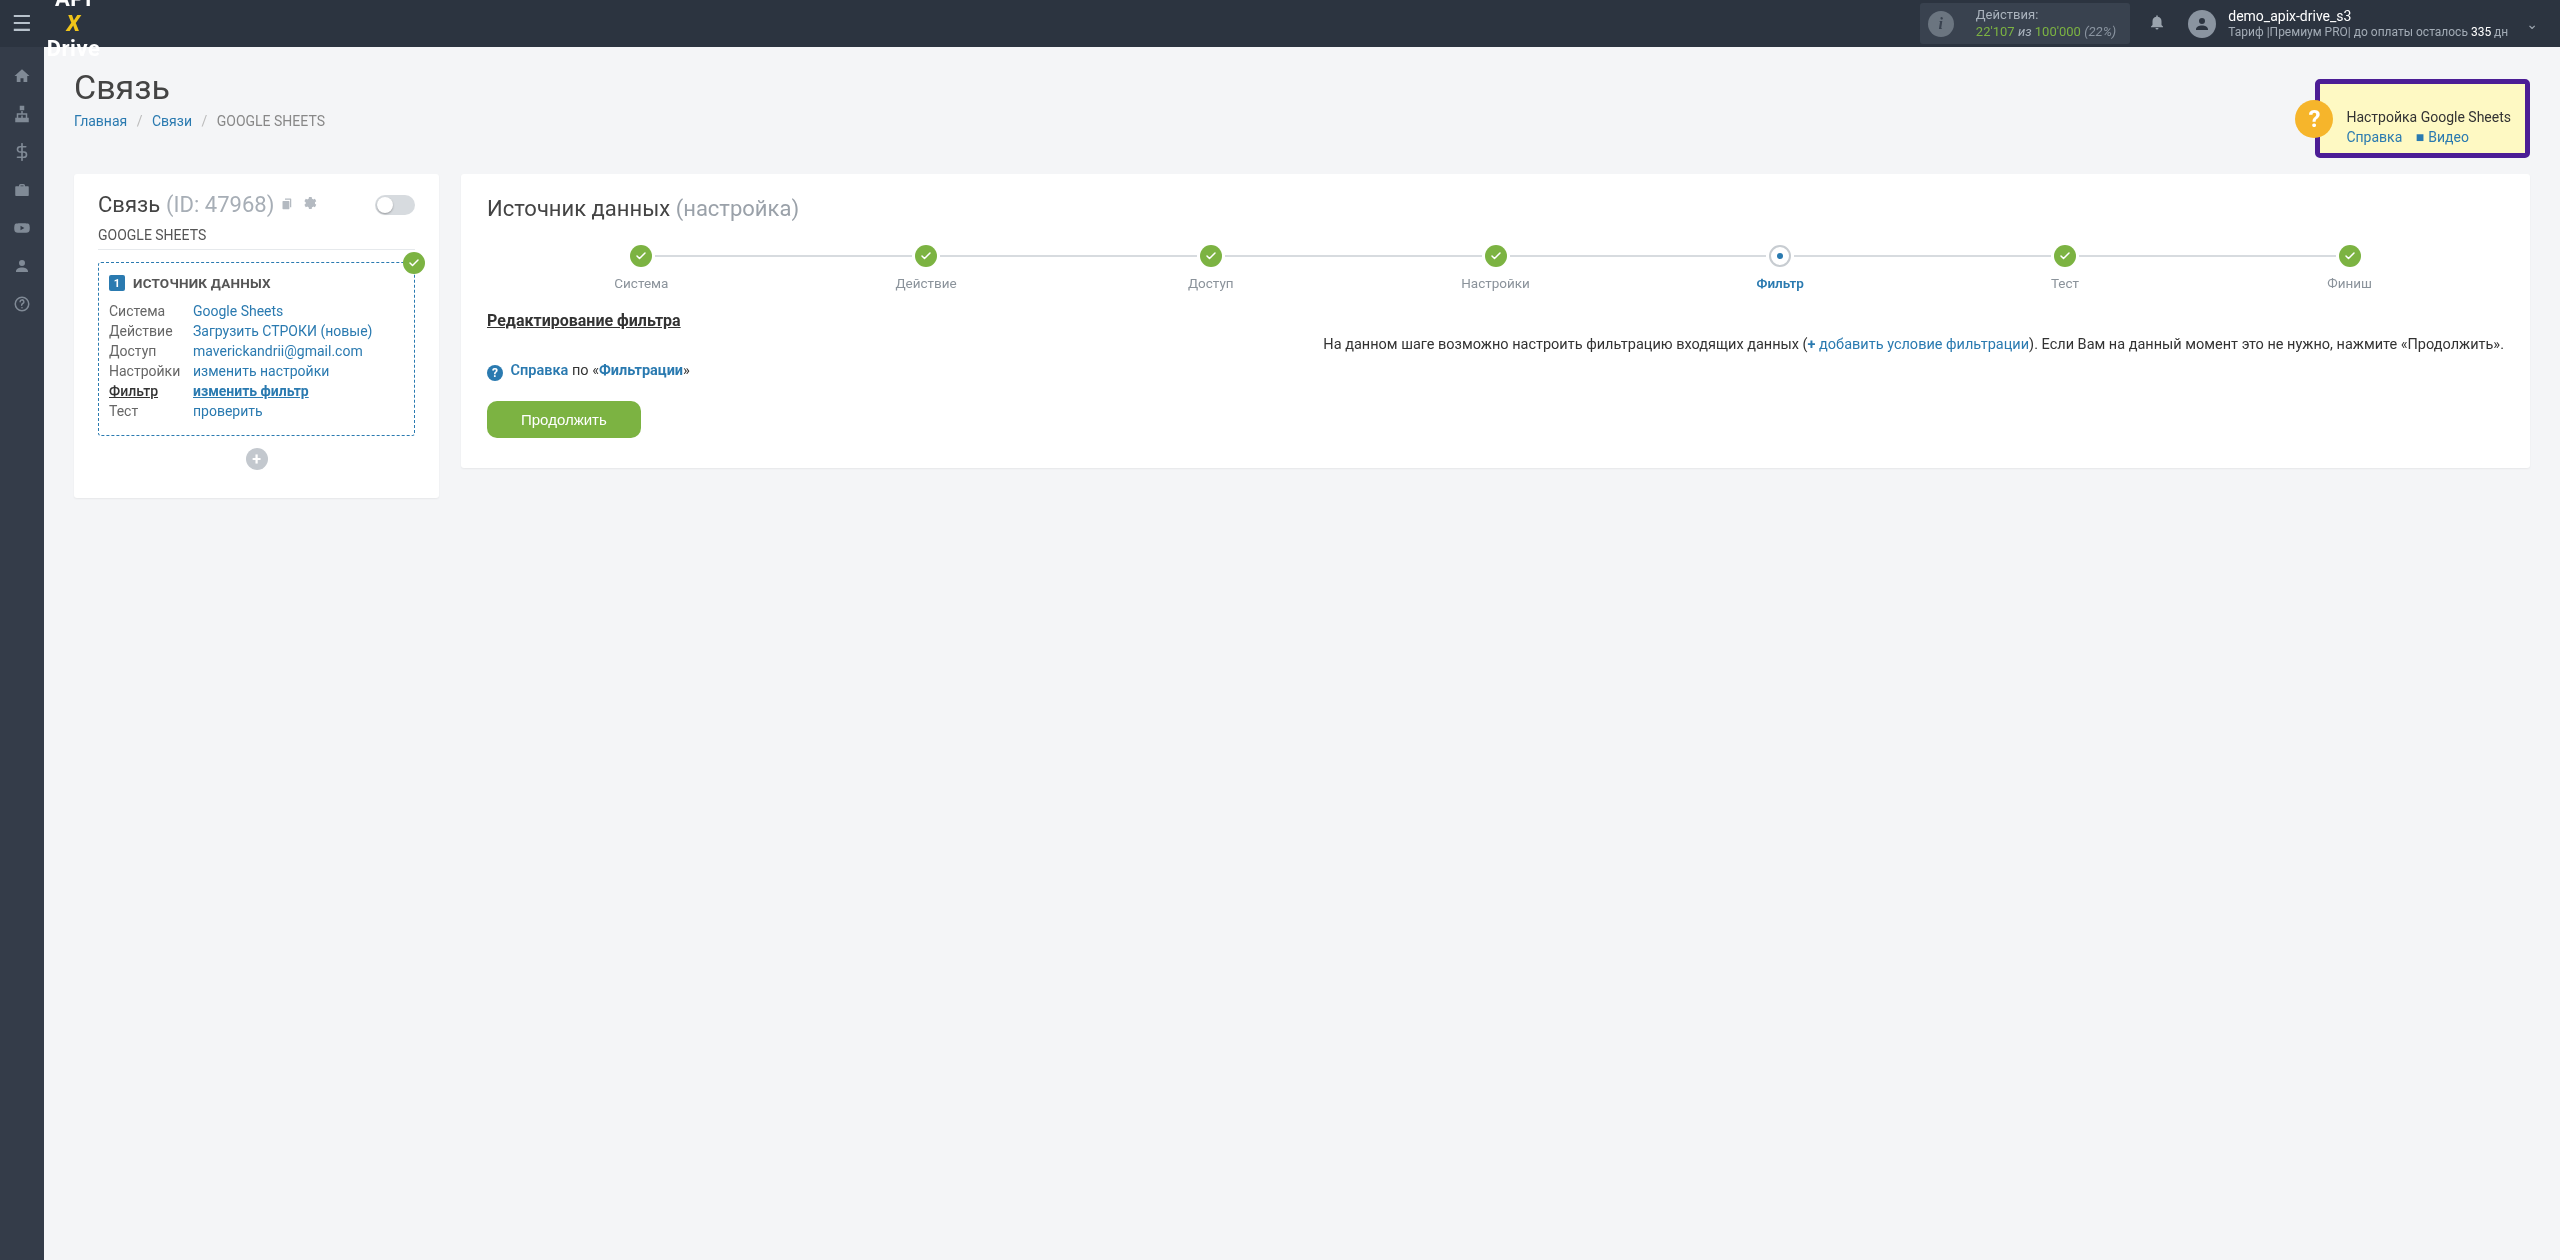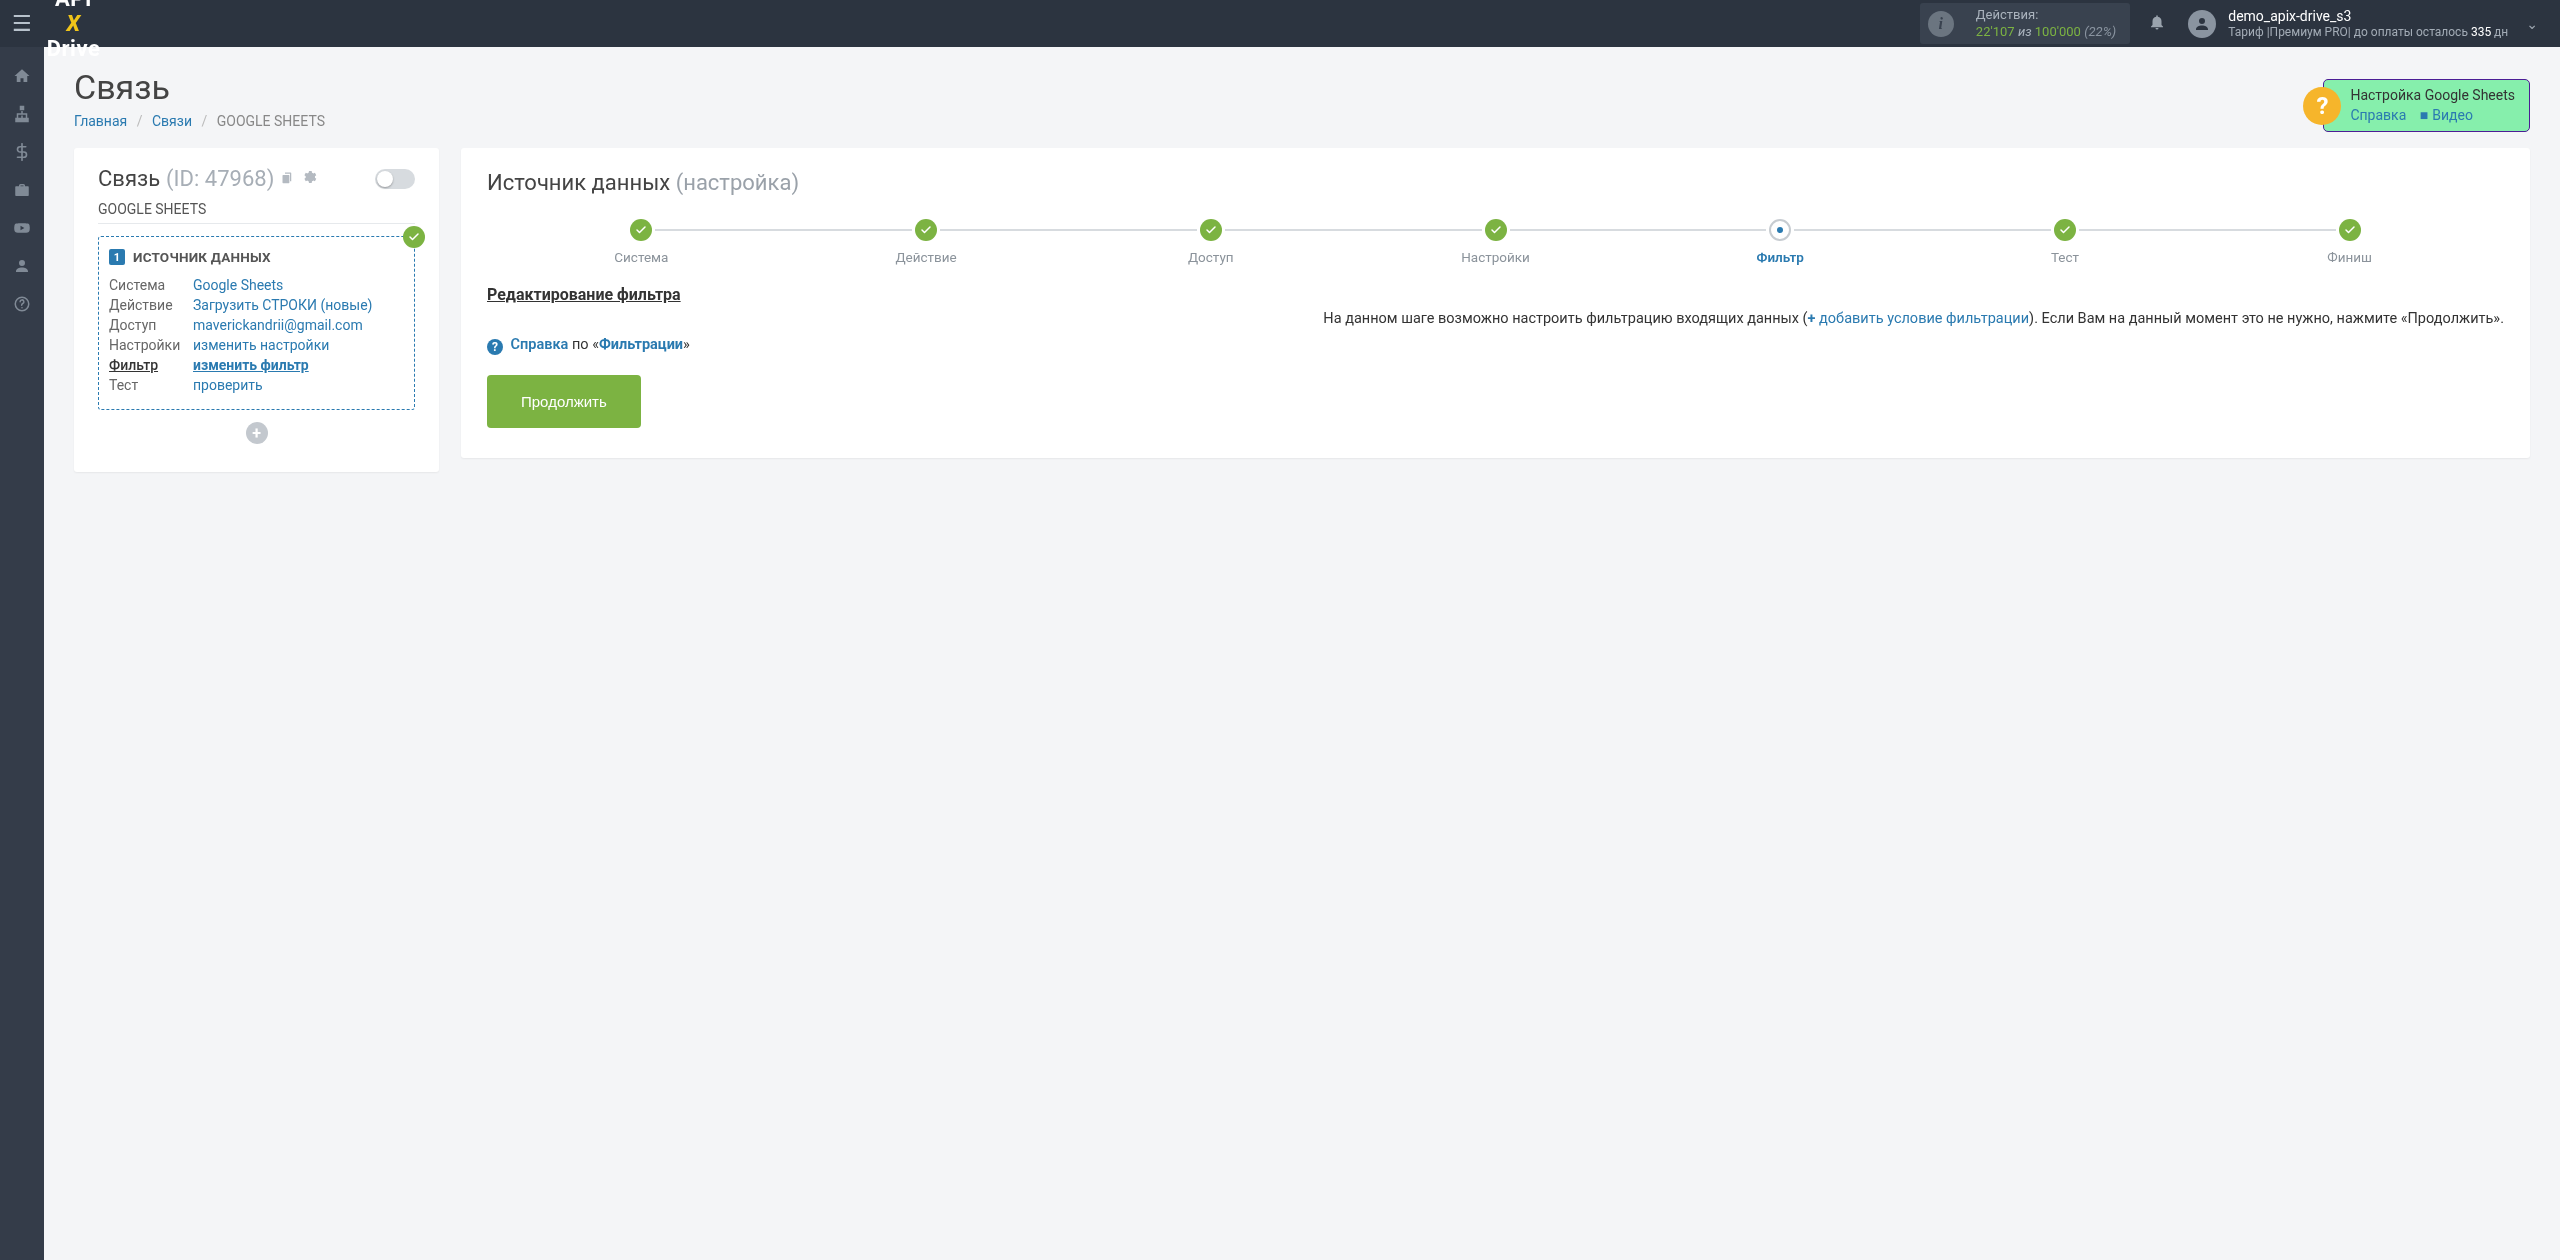--- a/index.html
+++ b/index.html
@@ -166,24 +166,24 @@
     font-weight: 700;
     font-size: 24px;
     display: flex;
     align-items: center;
     justify-content: center;
     margin-right: -18px;
     z-index: 2;
     position: relative;
   }
   .help-box {
-    background: #86efac;
-    border: 1px solid #4c1d95;
+    background: #fef9c3;
+    border: 5px solid #4c1d95;
     border-radius: 5px;
-    padding: 6px 14px 6px 26px;
+    padding: 24px 14px 6px 26px;
     font-size: 14px;
     line-height: 1.4;
   }
   .help-box .t1 { color: #333; }
   .help-box .t2 a { color: #2a7ab0; text-decoration: none; margin-right: 10px; }
   .help-box .vid-icon { color: #2a7ab0; margin-right: 4px; }
   
   .columns {
     display: flex;
     gap: 22px;
@@ -392,22 +392,22 @@
     margin-right: 4px;
     vertical-align: -2px;
   }
   .help-line a { color: #2a7ab0; text-decoration: none; font-weight: 600; }
   .help-line b { color: #2a7ab0; }
   .btn-primary {
     margin-top: 20px;
     background: #7cb342;
     color: #fff;
     border: none;
-    border-radius: 4px;
-    padding: 18px 34px;
+    border-radius: 10px;
+    padding: 10px 34px;
     font-size: 15px;
     cursor: pointer;
   }
 </style>
 </head>
 <body>
 
 <div class="header">
   <div class="hamburger">☰</div>
   <div class="logo">

